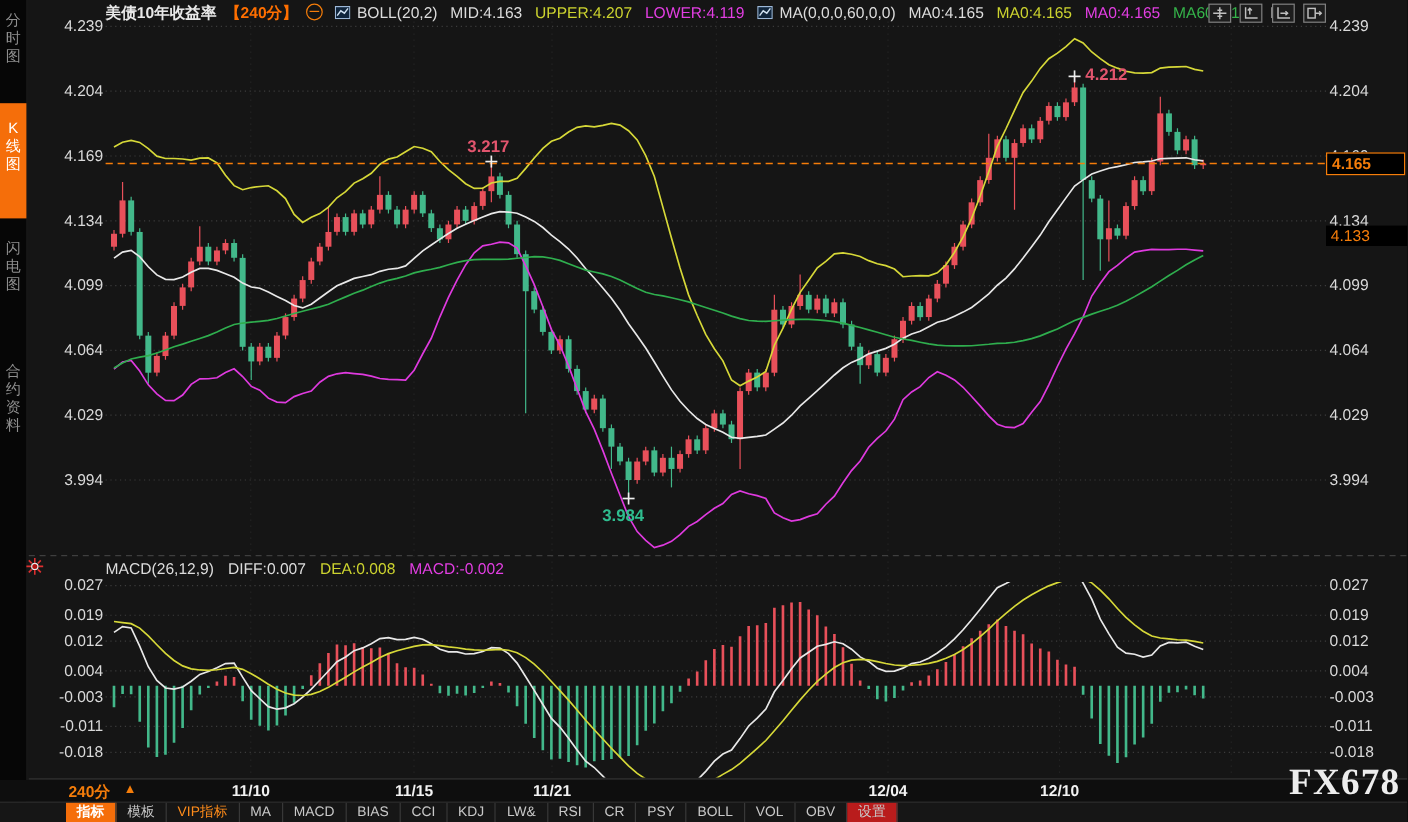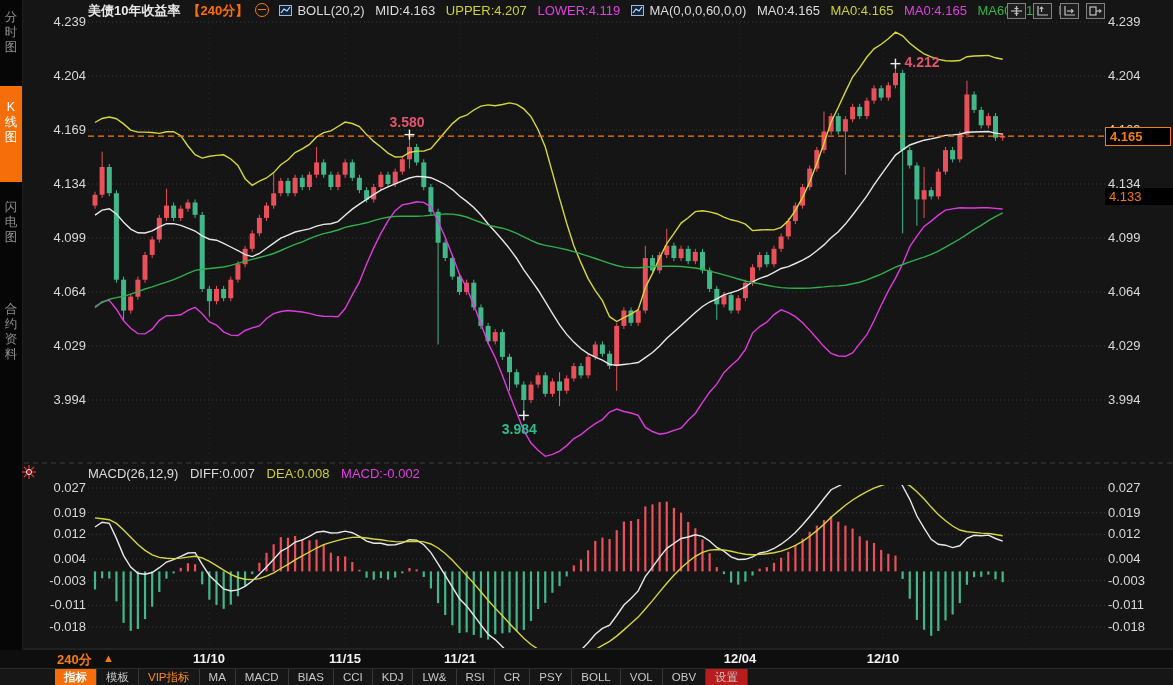--- a/index.html
+++ b/index.html
@@ -636,21 +636,21 @@
   <div id="sec-badge">4.133</div>
 
   <div id="macd-header">
     <span class="seg">MACD(26,12,9)</span>
     <span class="seg">DIFF:0.007</span>
     <span class="seg c-yellow">DEA:0.008</span>
     <span class="seg c-magenta">MACD:-0.002</span>
   </div>
 
   <div id="annos">
-      <div class="anno" style="color: rgb(226, 85, 110); left: 389.468px; top: 113.629px;">3.580</div>
+      <div class="anno" style="color: rgb(226, 85, 110); left: 389.468px; top: 113.629px;">3.217</div>
       <div class="anno" style="color: rgb(226, 85, 110); left: 904.464px; top: 53.6572px;">4.212</div>
       <div class="anno" style="color: rgb(47, 189, 143); left: 501.82px; top: 421.429px;">3.984</div>
     </div>
 
   <div id="xaxis">
     <span id="period-label">240分</span>
     <span id="period-arrow">▲</span>
     <span id="xlabs"><span class="xlab" style="left: 209px;">11/10</span><span class="xlab" style="left: 345px;">11/15</span><span class="xlab" style="left: 460px;">11/21</span><span class="xlab" style="left: 740px;">12/04</span><span class="xlab" style="left: 883px;">12/10</span></span>
   </div>
 
@@ -666,13 +666,14 @@
       <div class="tb-item">LW&amp;</div>
       <div class="tb-item">RSI</div>
       <div class="tb-item">CR</div>
       <div class="tb-item">PSY</div>
       <div class="tb-item">BOLL</div>
       <div class="tb-item">VOL</div>
       <div class="tb-item">OBV</div>
       <div class="tb-item settings">设置</div>
     </div>
 
+  <div id="watermark">FX678</div>
 </div>
 
 </body></html>

